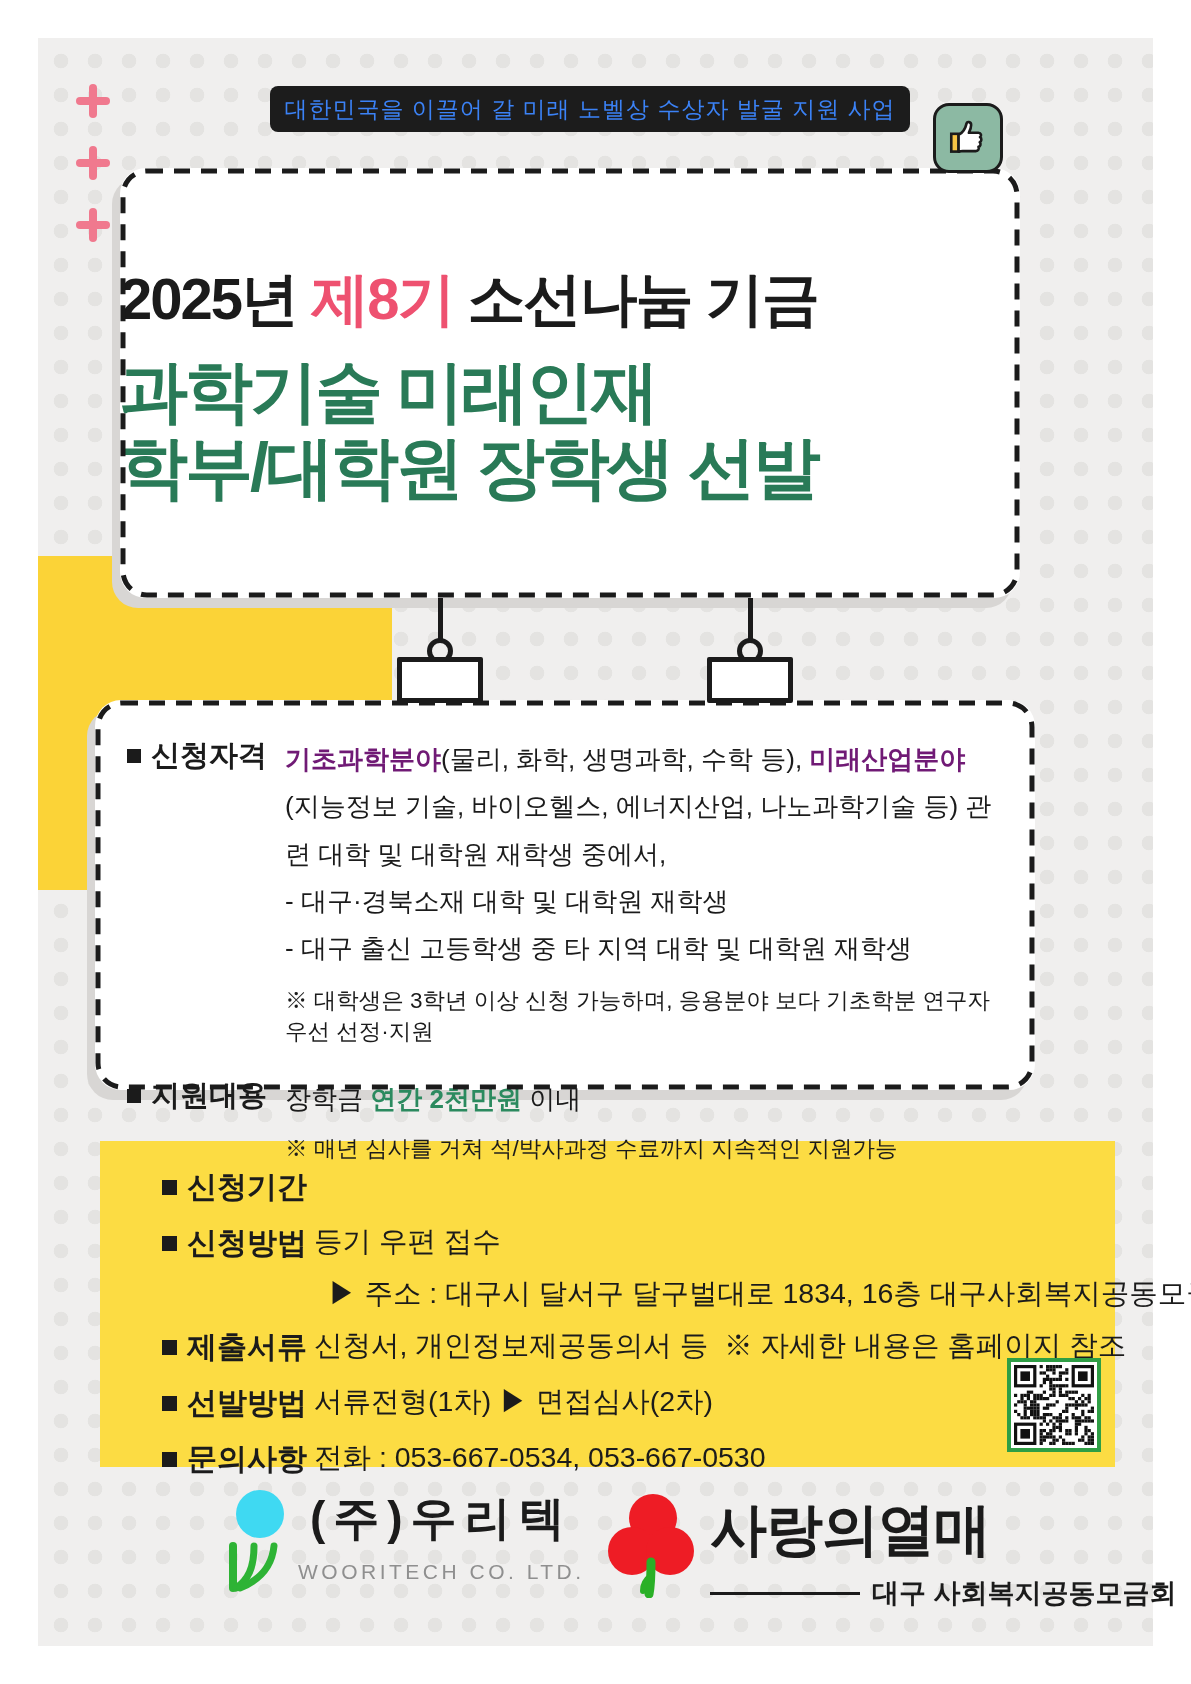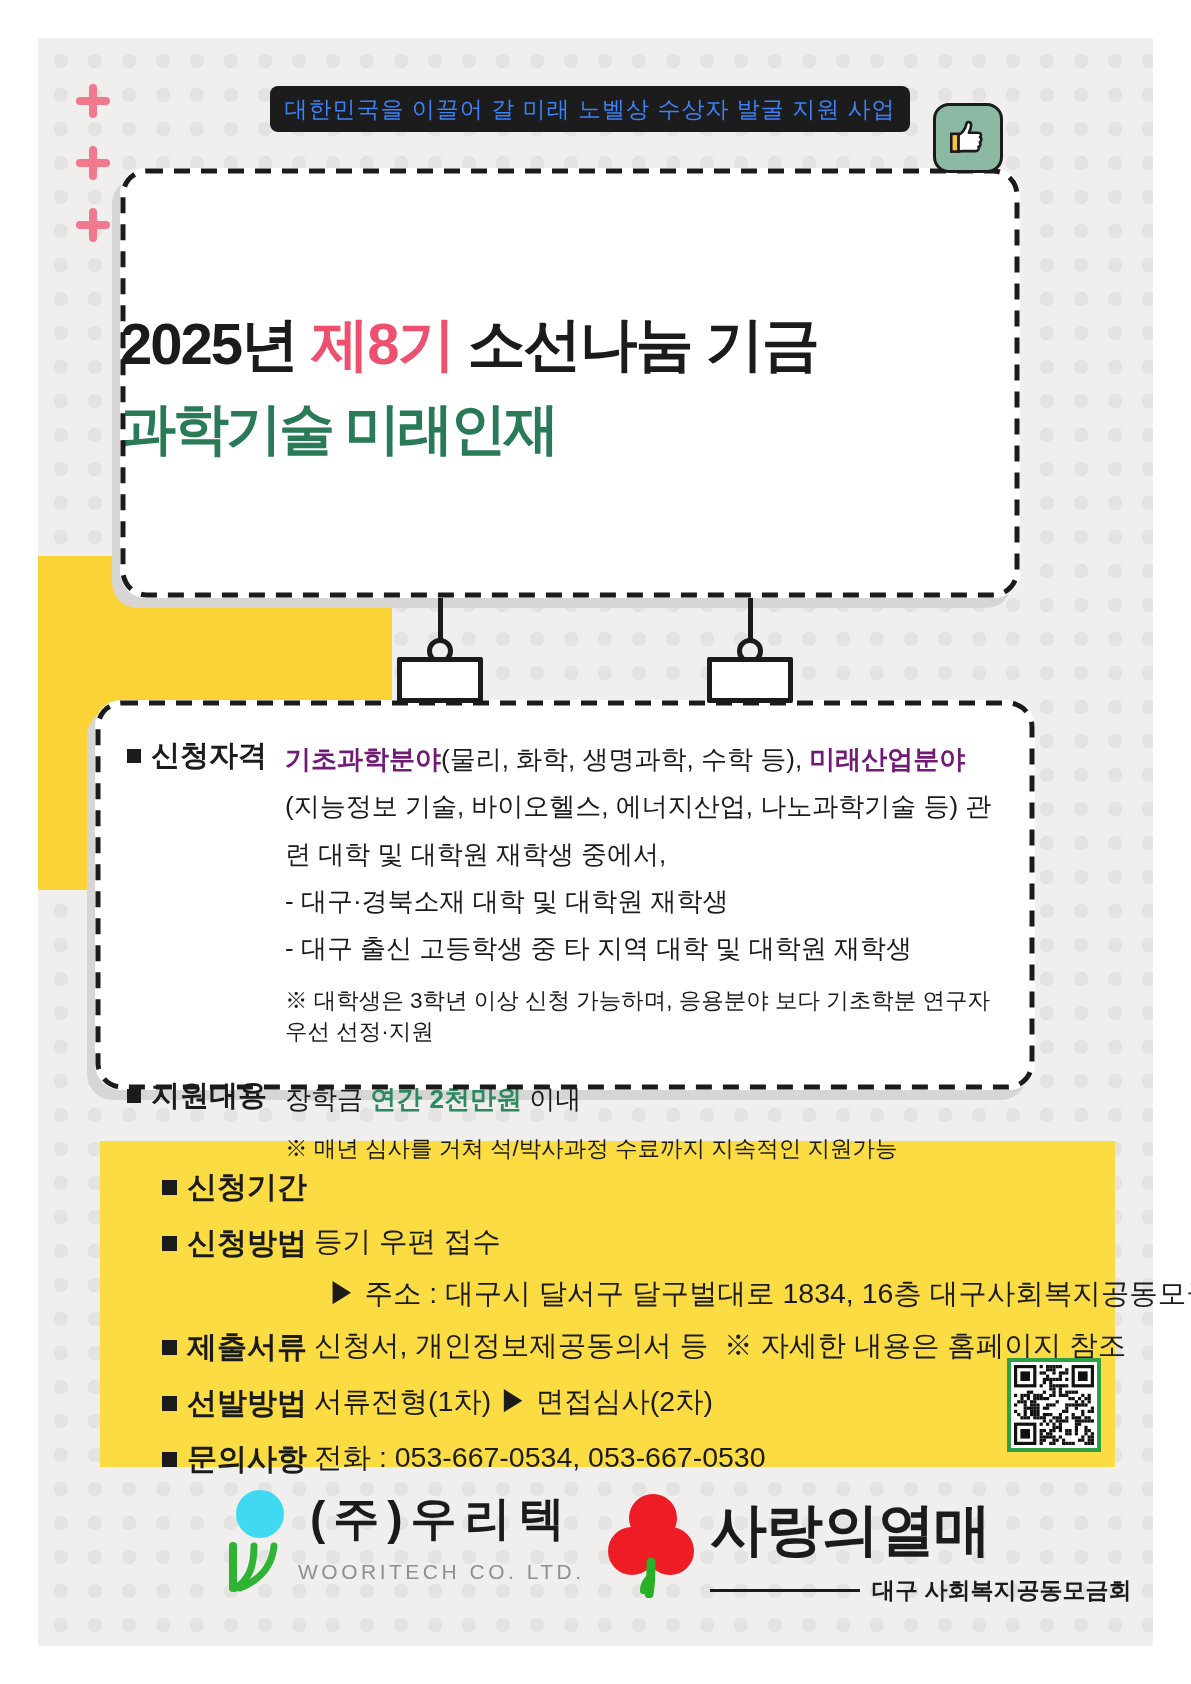--- a/index.html
+++ b/index.html
@@ -29,21 +29,21 @@
   .thumb-tail { position:absolute; left:936px; top:170px; z-index:3; }
 
   
   .dash-box { position:absolute; background:#ffffff; border-radius:26px; box-shadow:-8px 10px 0 0 #d8d6d4; }
   .dash-border { position:absolute; left:0; top:0; pointer-events:none; }
 
   .box1 { left:120px; top:168px; width:900px; height:430px; z-index:3;
     display:flex; flex-direction:column; align-items:flex-start; justify-content:center; }
   .title-line1 { font-size:58px; font-weight:900; letter-spacing:-2px; white-space:nowrap; }
   .title-line1 .hl { color:#ee5170; }
-  .title-green { font-size:56px; font-weight:900; color:#297a57; letter-spacing:-3px; line-height:1.12; white-space:nowrap; }
+  .title-green { font-size:68px; font-weight:900; color:#297a57; letter-spacing:-3px; line-height:1.12; white-space:nowrap; }
   .title-line1 { margin-bottom:14px; }
 
   
   .yellow-left { position:absolute; left:38px; top:556px; width:354px; height:334px; background:#fbd337; z-index:1; }
 
   
   .clip { position:absolute; top:598px; width:90px; z-index:4; display:flex; flex-direction:column; align-items:center; }
   .clip .stem { width:5px; height:42px; background:#1b1b1b; }
   .clip .ring { width:26px; height:26px; border:5px solid #1b1b1b; border-radius:50%; background:#f0efee; margin-top:-2px; }
   .clip .jaw { width:86px; height:46px; background:#ffffff; border:5px solid #1b1b1b; margin-top:-7px; border-radius:2px; }
@@ -76,21 +76,21 @@
   .logo-woori { position:absolute; left:222px; top:1488px; display:flex; align-items:flex-start; z-index:2; }
   .woori-text { margin-left:10px; display:flex; flex-direction:column; }
   .woori-name { font-size:46px; font-weight:700; letter-spacing:8px; white-space:nowrap;text-align:center; }
   .woori-sub { font-size:21px; color:#8f8f8f; letter-spacing:3.5px; margin-top:10px; white-space:nowrap; }
 
   .logo-chest { position:absolute; left:606px; top:1492px; display:flex; align-items:flex-start; z-index:2; }
   .chest-text { margin-left:14px; display:flex; flex-direction:column; }
   .chest-name { font-size:57px; font-weight:900; letter-spacing:-1px; white-space:nowrap; }
   .chest-subrow { display:flex; align-items:center; margin-top:6px; }
   .chest-dash { width:150px; height:3px; background:#1b1b1b; margin-right:12px; }
-  .chest-sub { font-size:23px; font-weight:700; white-space:nowrap; }
+  .chest-sub { font-size:27px; font-weight:700; white-space:nowrap; }
 </style>
 </head>
 <body>
 
 <div class="panel"></div>
 
 <div class="yellow-left"></div>
 
 <div class="plus plus1">
     <div class="h"></div>
@@ -120,20 +120,21 @@
 </svg>
 
 <div class="dash-box box1">
   <svg class="dash-border" width="900" height="430">
     <rect x="3" y="3" width="894" height="424" rx="24" fill="none" stroke="#1b1b1b" stroke-width="5" stroke-dasharray="16 11"></rect>
   </svg>
   <div class="title-line1">
     <span>2025년 </span><span class="hl">제8기</span><span> 소선나눔 기금</span>
   </div>
   <div class="title-green">과학기술 미래인재</div>
+  <div class="title-green">학부/대학원 장학생 선발</div>
 </div>
 
 <div class="clip clip1">
   <div class="stem"></div>
     <div class="ring"></div>
     <div class="jaw"></div>
 </div>
 <div class="clip clip2">
   <div class="stem"></div>
     <div class="ring"></div>

